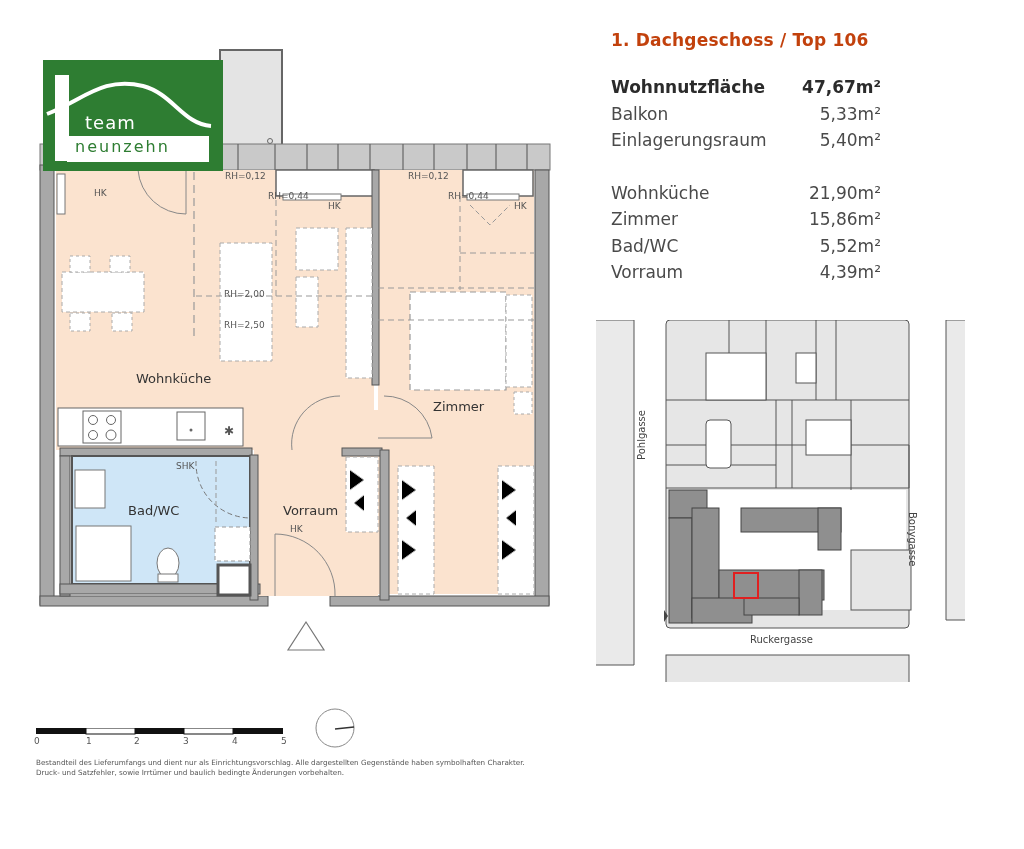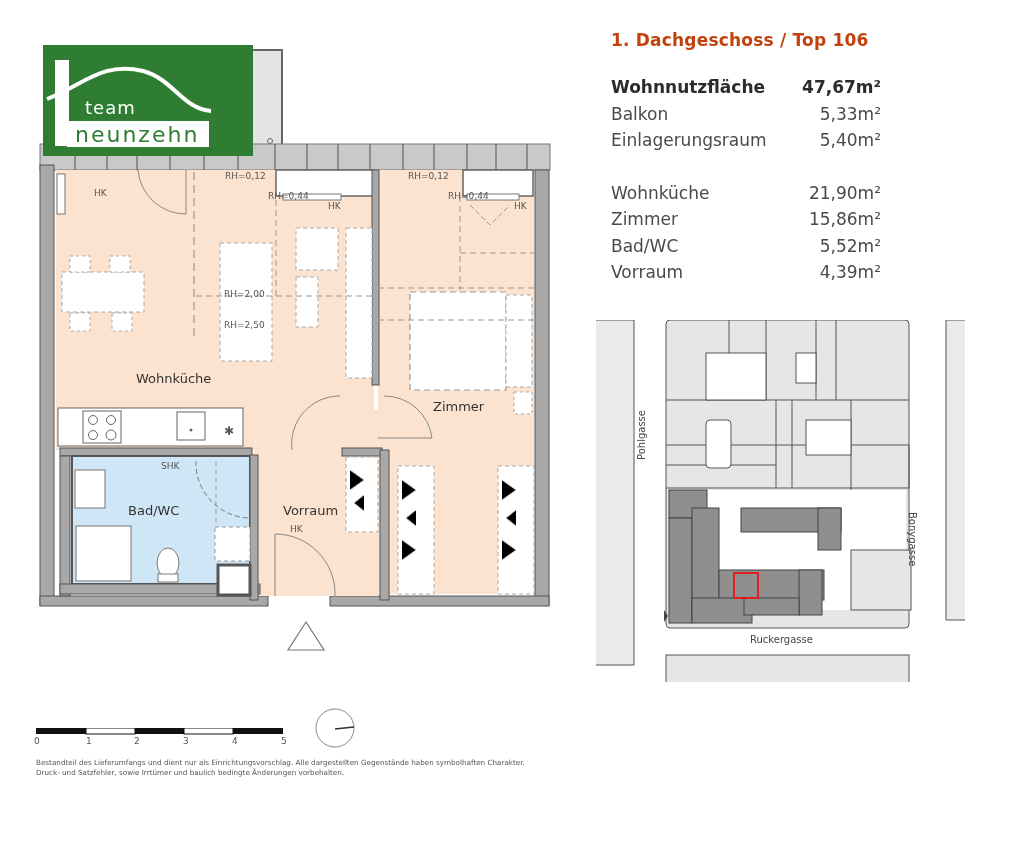--- a/index.html
+++ b/index.html
@@ -7,24 +7,24 @@
     .abs { position: absolute; }
 
     
     .info-title { left: 611px; top: 30px; font-size: 17px; font-weight: bold; color: #c2410c; letter-spacing: 0.2px; }
     .info-row { position: absolute; left: 611px; width: 280px; font-size: 17px; color: #4a4a4a; height: 24px; }
     .info-row .lbl { position: absolute; left: 0; top: 0; }
     .info-row .val { position: absolute; right: 10px; top: 0; text-align: right; }
     .info-row.bold { font-weight: bold; color: #2b2b2b; }
 
     
-    .logo { left: 43px; top: 45px; width: 210px; height: 111px; background: #2e7d32; }
+    .logo { left: 43px; top: 60px; width: 180px; height: 111px; background: #2e7d32; }
     .logo .lt { position: absolute; left: 24px; top: 76px; width: 142px; height: 26px; background: #ffffff; }
     .logo .team { position: absolute; left: 42px; top: 52px; font-size: 18px; color: #ffffff; letter-spacing: 1px; font-family: "DejaVu Sans", sans-serif; }
-    .logo .neun { position: absolute; left: 32px; top: 77px; font-size: 22px; color: #2e7d32; letter-spacing: 2px; font-family: "DejaVu Sans", sans-serif; }
+    .logo .neun { position: absolute; left: 32px; top: 77px; font-size: 16px; color: #2e7d32; letter-spacing: 2px; font-family: "DejaVu Sans", sans-serif; }
 
     
     .room-label { position: absolute; font-size: 13px; color: #333; }
     .tiny { position: absolute; font-size: 9px; color: #555; padding-left: 28px; }
 
     .scale-lbl { position: absolute; top: 736px; font-size: 9px; color: #555; }
 
     .disclaimer { left: 36px; top: 758px; width: 600px; font-size: 7.2px; line-height: 9.5px; color: #555; }
 
     .street { position: absolute; font-size: 10px; color: #444; }
@@ -201,21 +201,21 @@
 
 <span class="room-label" style="left:136px;top:371px;">Wohnküche</span>
 <span class="room-label" style="left:433px;top:399px;">Zimmer</span>
 <span class="room-label" style="left:128px;top:503px;">Bad/WC</span>
 <span class="room-label" style="left:283px;top:503px;">Vorraum</span>
 
 <span class="tiny" style="left:66px;top:188px;">HK</span>
 <span class="tiny" style="left:300px;top:201px;">HK</span>
 <span class="tiny" style="left:486px;top:201px;">HK</span>
 <span class="tiny" style="left:262px;top:524px;">HK</span>
-<span class="tiny" style="left:133px;top:461px;">SHK</span>
+<span class="tiny" style="left:148px;top:461px;">SHK</span>
 
 <span class="tiny" style="left:197px;top:171px;">RH=0,12</span>
 <span class="tiny" style="left:380px;top:171px;">RH=0,12</span>
 <span class="tiny" style="left:240px;top:191px;">RH=0,44</span>
 <span class="tiny" style="left:420px;top:191px;">RH=0,44</span>
 <span class="tiny" style="left:196px;top:289px;">RH=2,00</span>
 <span class="tiny" style="left:196px;top:320px;">RH=2,50</span>
 
 <svg class="abs" style="left:596px;top:320px;" width="369" height="362">
   <rect x="0" y="0" width="369" height="362" fill="#ffffff"></rect>

